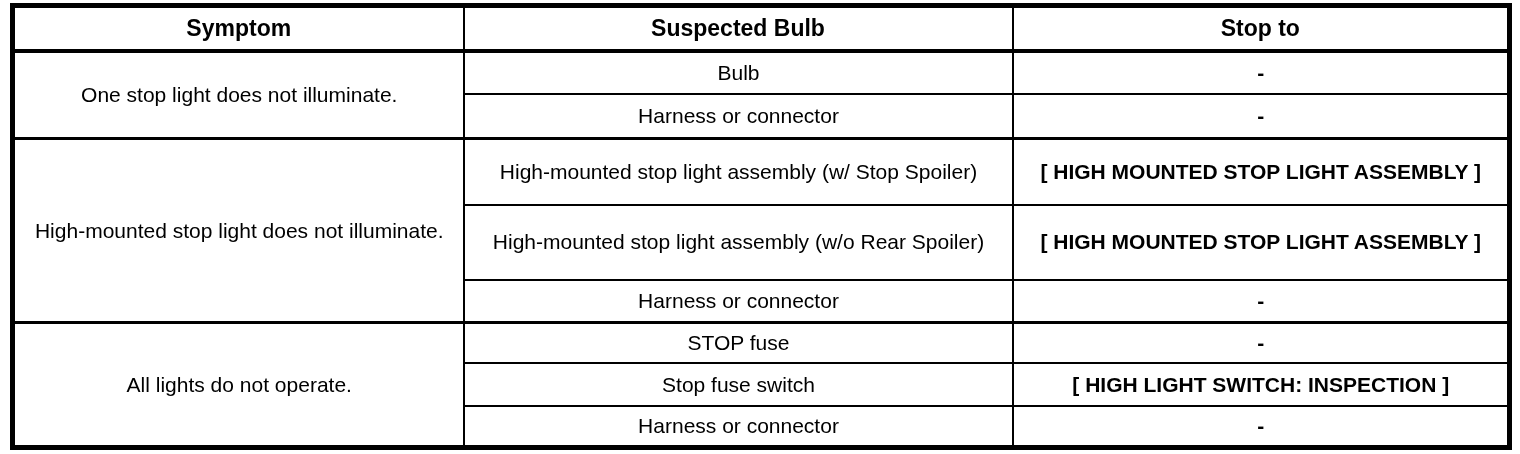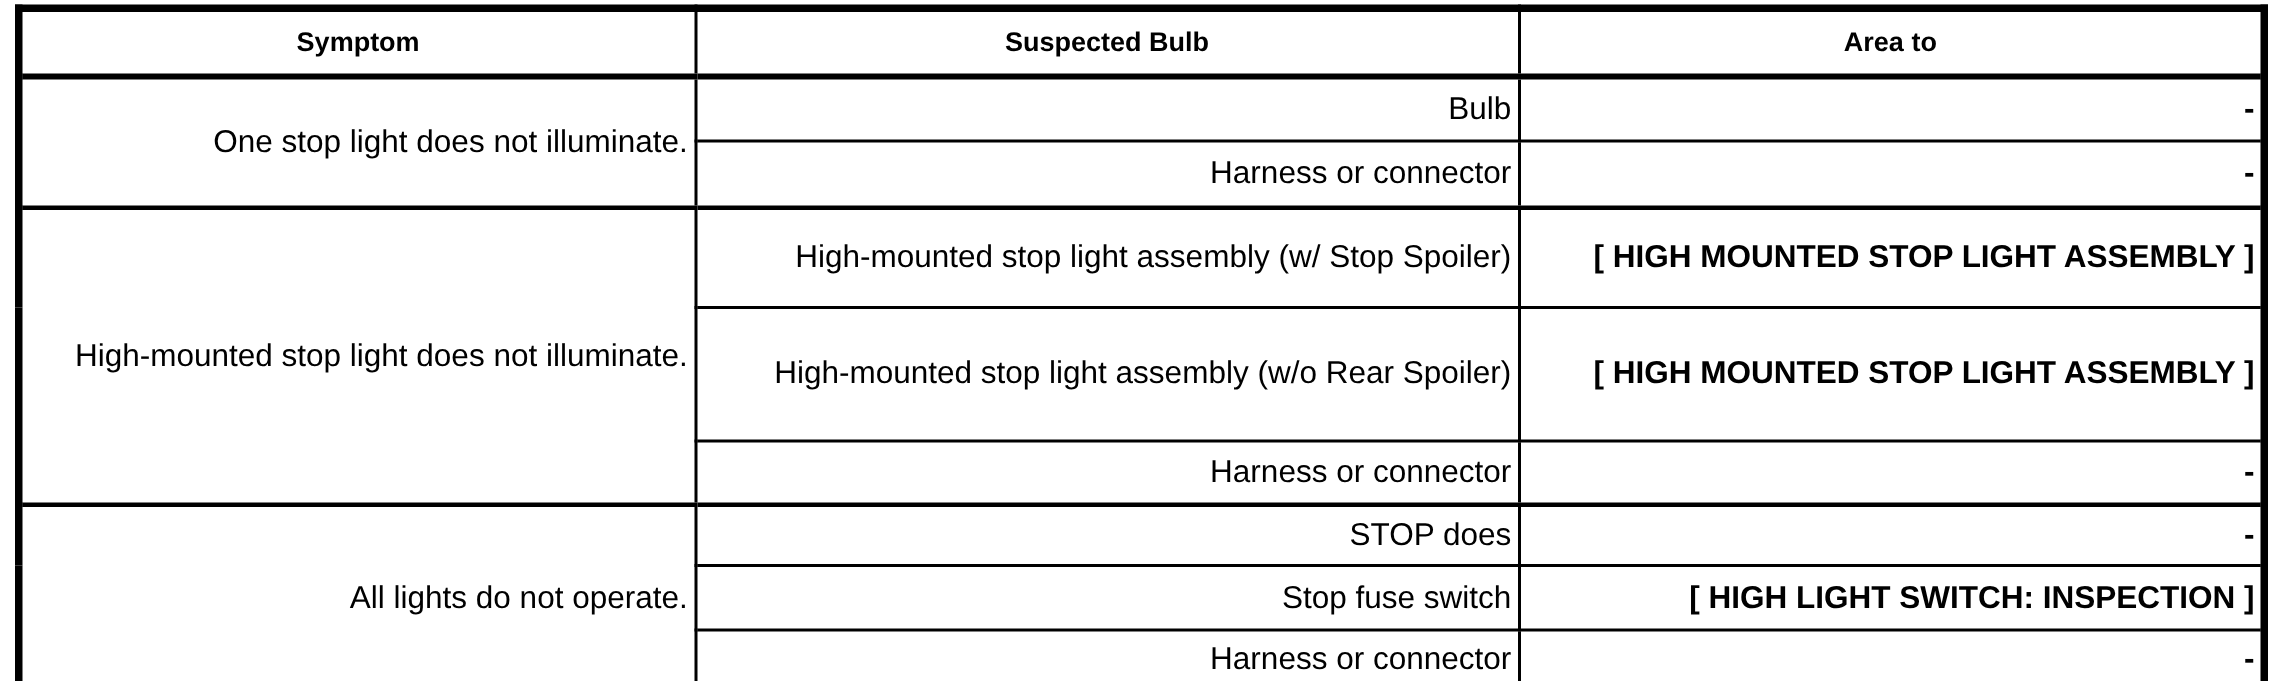--- a/index.html
+++ b/index.html
@@ -25,33 +25,33 @@
     table-layout:fixed;
     background:var(--bg-color);
     border:5px solid var(--border-color);
   }
   col.c-symptom{width:451px;}
   col.c-area{width:549px;}
   col.c-refer{width:497px;}
   th{
     border:2px solid var(--border-color);
     border-bottom:4px solid var(--border-color);
-    font-size:18px;
+    font-size:23px;
     font-weight:bold;
     text-align:center;
     vertical-align:middle;
     padding:6px 5px;
     line-height:28px;
     height:45px;
   }
   td{
     border:2px solid var(--border-color);
     font-size:21px;
     line-height:28px;
-    text-align:right;
+    text-align:center;
     vertical-align:middle;
     padding:5px 4px 5px 5px;
     overflow:hidden;
   }
   tr.group-start td{
     border-top:3px solid var(--border-color);
   }
   td.symptom-cell{
     vertical-align:middle;
   }
@@ -65,49 +65,49 @@
 <table class="symptom-table">
   <colgroup>
     <col class="c-symptom">
     <col class="c-area">
     <col class="c-refer">
   </colgroup>
   <thead>
     <tr>
       <th>Symptom</th>
       <th>Suspected Bulb</th>
-      <th>Area to</th>
+      <th>Stop to</th>
     </tr>
   </thead>
   <tbody>
       <tr class="group-start" style="height: 43px;">
         <td rowspan="2" class="symptom-cell">One stop light does not illuminate.</td>
         <td class="area-cell">Bulb</td>
         <td class="refer-cell">-</td>
       </tr>
       <tr style="height: 45px;">
         <td class="area-cell">Harness or connector</td>
         <td class="refer-cell">-</td>
       </tr>
       <tr class="group-start" style="height: 66px;">
         <td rowspan="3" class="symptom-cell">High-mounted stop light does not illuminate.</td>
         <td class="area-cell">High-mounted stop light assembly (w/ Stop Spoiler)</td>
         <td class="refer-cell">[ HIGH MOUNTED STOP LIGHT ASSEMBLY ]</td>
       </tr>
-      <tr style="height: 89px; margin-top: 48px;">
+      <tr style="height: 75px; margin-top: 48px;">
         <td class="area-cell">High-mounted stop light assembly (w/o Rear Spoiler)</td>
         <td class="refer-cell">[ HIGH MOUNTED STOP LIGHT ASSEMBLY ]</td>
       </tr>
       <tr style="height: 43px;">
         <td class="area-cell">Harness or connector</td>
         <td class="refer-cell">-</td>
       </tr>
       <tr class="group-start" style="height: 39px;">
         <td rowspan="3" class="symptom-cell">All lights do not operate.</td>
-        <td class="area-cell">STOP does</td>
+        <td class="area-cell">STOP fuse</td>
         <td class="refer-cell">-</td>
       </tr>
       <tr style="height: 43px;">
         <td class="area-cell">Stop fuse switch</td>
         <td class="refer-cell">[ HIGH LIGHT SWITCH: INSPECTION ]</td>
       </tr>
       <tr style="height: 40px;">
         <td class="area-cell">Harness or connector</td>
         <td class="refer-cell">-</td>
       </tr>

